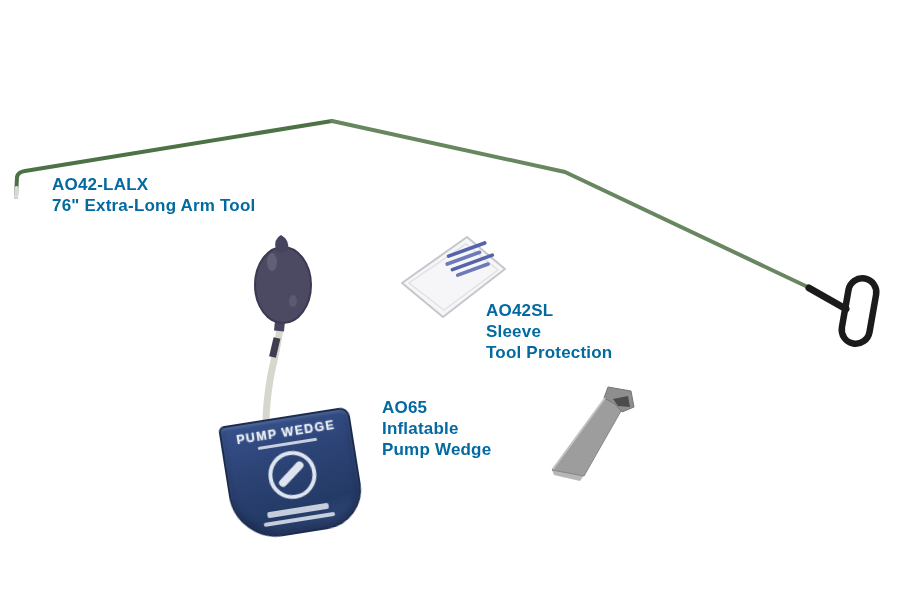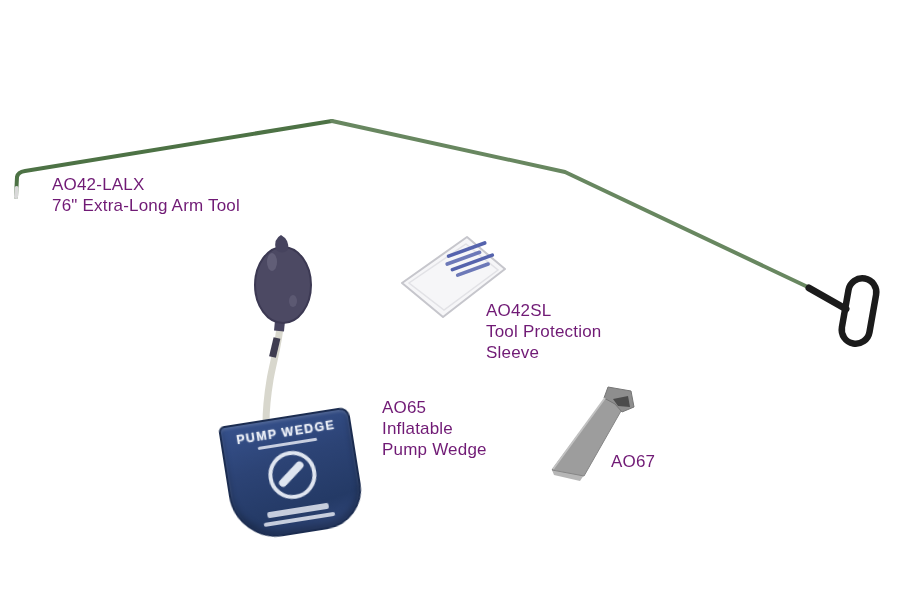--- a/index.html
+++ b/index.html
@@ -3,21 +3,21 @@
 <meta charset="utf-8">
 <style>
   html,body{margin:0;padding:0;background:#ffffff;}
   .stage{
     position:relative;width:900px;height:600px;background:#ffffff;overflow:hidden;
     font-family:"Liberation Sans", sans-serif;
   }
   .art{position:absolute;left:0;top:0;z-index:1;filter:blur(.3px);}
   
   .label{
-    position:absolute;z-index:5;color:#701a75;font-weight:normal;
+    position:absolute;z-index:5;color:#0369a1;font-weight:bold;
     font-size:17px;line-height:21px;letter-spacing:.2px;white-space:nowrap;
   }
   
   .bag{
     position:absolute;left:218px;top:427px;width:132px;height:118px;z-index:3;
     transform:rotate(-9deg);transform-origin:0 0;box-sizing:border-box;
     background:linear-gradient(170deg,#36518c 0%,#2c4375 38%,#243a66 76%,#31477a 100%);
     border:2px solid #1b2c50;border-radius:6px 10px 40px 48px;
     box-shadow:inset 0 2px 3px rgba(255,255,255,.15), inset 0 -4px 6px rgba(0,0,0,.25);
     display:flex;flex-direction:column;align-items:center;padding-top:7px;
@@ -97,27 +97,26 @@
     <div class="bag-bar b3"></div>
   </div>
 
   <div class="label" style="left:52px;top:174px;">
     <div>AO42-LALX</div>
     <div>76" Extra-Long Arm Tool</div>
   </div>
 
   <div class="label" style="left:486px;top:300px;">
     <div>AO42SL</div>
+    <div>Sleeve</div>
     <div>Tool Protection</div>
-    <div>Sleeve</div>
   </div>
 
   <div class="label" style="left:382px;top:397px;">
     <div>AO65</div>
     <div>Inflatable</div>
     <div>Pump Wedge</div>
   </div>
 
   <div class="label" style="left:611px;top:451px;">
-    <div>AO67</div>
   </div>
 
 </div>
 
 </body></html>

